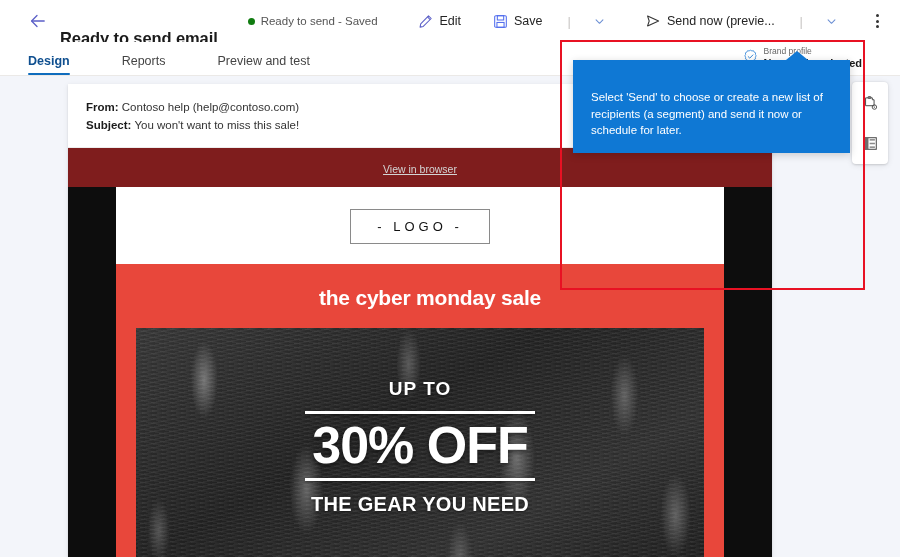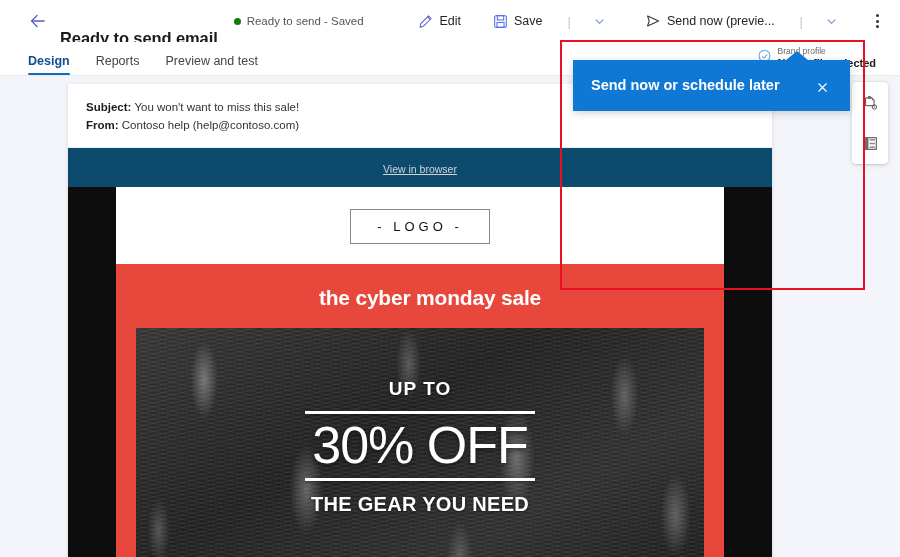--- a/index.html
+++ b/index.html
@@ -30,21 +30,21 @@
     width: 32px; height: 32px; margin-left: 22px;
     display: flex; align-items: center; justify-content: center;
     cursor: pointer; border-radius: 3px;
   }
   .back-btn svg { display: block; }
   .page-title {
     font-size: 16.5px; font-weight: bold; color: #1b1b1b;
     margin-left: 6px; letter-spacing: -0.1px; white-space: nowrap; margin-top: 34px;
   }
   .status-wrap {
-    display: flex; align-items: center; margin-left: 16px; white-space: nowrap;
+    display: flex; align-items: center; margin-left: 30px; white-space: nowrap;
   }
   .status-dot {
     width: 7px; height: 7px; border-radius: 50%;
     background: #107C10; margin-right: 6px; flex: none;
   }
   .status-text { font-size: 11.5px; color: #555555; }
 
   .cmd-right {
     margin-left: auto; display: flex; align-items: center;
     padding-right: 12px; gap: 16px;
@@ -71,35 +71,36 @@
   }
 
   
   .tabstrip {
     position: absolute; left: 0; top: 42px;
     width: 900px; height: 34px;
     background: #ffffff;
     display: flex; align-items: flex-end;
     padding-left: 28px;
     border-bottom: 1px solid #ebe9e7;
+    gap: 26px;
   }
   .tab {
     font-size: 12.5px; color: #444444; padding: 0 0 7px 0;
     margin-right: 26px; cursor: pointer; position: relative;
     white-space: nowrap;
   }
   .tab.active { color: #0f4f8f; font-weight: bold; }
   .tab.active::after {
     content: ""; position: absolute; left: 0; right: 0; bottom: 0;
     height: 2.5px; background: #0f6cbd; border-radius: 2px;
   }
 
   
   .brand-profile {
-    position: absolute; right: 24px; top: 46px;
+    position: absolute; right: 38px; top: 46px;
     display: flex; align-items: flex-start; gap: 6px;
     z-index: 4; cursor: pointer;
   }
   .brand-badge { margin-top: 3px; }
   .brand-lines { line-height: 1.25; }
   .brand-label { font-size: 8.5px; color: #666666; display: block; }
   .brand-value { font-size: 11px; color: #1b1b1b; font-weight: bold; display: block; }
 
   
   .canvas {
@@ -116,21 +117,21 @@
     background: #ffffff;
     box-shadow: 0 0.5px 2px rgba(0,0,0,0.10), 0 1px 6px rgba(0,0,0,0.07);
   }
   .email-meta { padding: 14px 18px 12px 18px; }
   .meta-row { font-size: 11.5px; color: #333333; line-height: 1.6; }
   .meta-row b { color: #1b1b1b; }
   .meta-sep { height: 1px; background: #ededed; }
 
   
   .email-body { background: #0d0d0d; padding: 0; }
-  .viewbrowser-bar { padding: 11px 0 10px 0; text-align: center; background: #0c4a6e; }
+  .viewbrowser-bar { padding: 11px 0 10px 0; text-align: center; background: #7f1d1d; }
   .viewbrowser {
     font-size: 10.5px; color: #d4d4d4; text-decoration: underline; cursor: pointer;
   }
   .logo-band {
     background: #ffffff; padding: 22px 0 20px 0; text-align: center;
     margin: 0 48px;
   }
   .logo-box {
     display: inline-block; border: 1px solid #8a8a8a;
     padding: 9px 26px; font-size: 13px; letter-spacing: 4px;
@@ -172,21 +173,21 @@
   .promo-upto {
     font-size: 19px; font-weight: bold; letter-spacing: 1px;
     text-shadow: 0 1px 3px rgba(0,0,0,0.55);
   }
   .promo-rule {
     width: 230px; height: 3px; background: #ffffff; margin: 11px 0 4px 0;
     box-shadow: 0 1px 3px rgba(0,0,0,0.45);
   }
   .promo-rule.lower { margin: 6px 0 12px 0; }
   .promo-off {
-    font-size: 52px; font-weight: normal; line-height: 1.05; letter-spacing: -1px;
+    font-size: 52px; font-weight: bold; line-height: 1.05; letter-spacing: -1px;
     text-shadow: 0 2px 5px rgba(0,0,0,0.5);
   }
   .promo-gear {
     font-size: 20px; font-weight: bold; letter-spacing: 0.3px;
     text-shadow: 0 1px 3px rgba(0,0,0,0.55);
   }
 
   
   .tool-panel {
     position: absolute; right: 12px; top: 6px;
@@ -340,26 +341,26 @@
       <span class="brand-value">No profile selected</span>
     </span>
   </div>
 
   <div class="canvas">
 
     <div class="email-card">
 
       <div class="email-meta">
         <div class="meta-row">
+          <b>From:</b>
+          <span>Contoso help (help@contoso.com)</span>
+        </div>
+        <div class="meta-row">
           <b>Subject:</b>
           <span>You won't want to miss this sale!</span>
-        </div>
-        <div class="meta-row">
-          <b>From:</b>
-          <span>Contoso help (help@contoso.com)</span>
         </div>
       </div>
       <div class="meta-sep"></div>
 
       <div class="email-body">
 
         <div class="viewbrowser-bar">
           <span class="viewbrowser">View in browser</span>
         </div>
 
@@ -406,26 +407,19 @@
           <rect x="9.0" y="13.4" width="6.2" height="1.8" fill="#8a8a8a"></rect>
         </svg>
       </div>
     </div>
 
   </div>
 
   <div class="callout">
     <div class="callout-beak"></div>
     <div class="callout-inner">
-      <div class="callout-head">
-        <div class="callout-title">Send now or schedule later</div>
-        <div class="callout-close">
-          <svg width="13" height="13" viewBox="0 0 16 16">
-            <path d="M3.4 3.4 L12.6 12.6 M12.6 3.4 L3.4 12.6" stroke="#ffffff" stroke-width="1.35" stroke-linecap="round"></path>
-          </svg>
-        </div>
-      </div>
+      <div class="callout-p">Select 'Send' to choose or create a new list of recipients (a segment) and send it now or schedule for later.</div>
     </div>
   </div>
 
   <div class="annot"></div>
 
 </div>
 
 </body></html>

